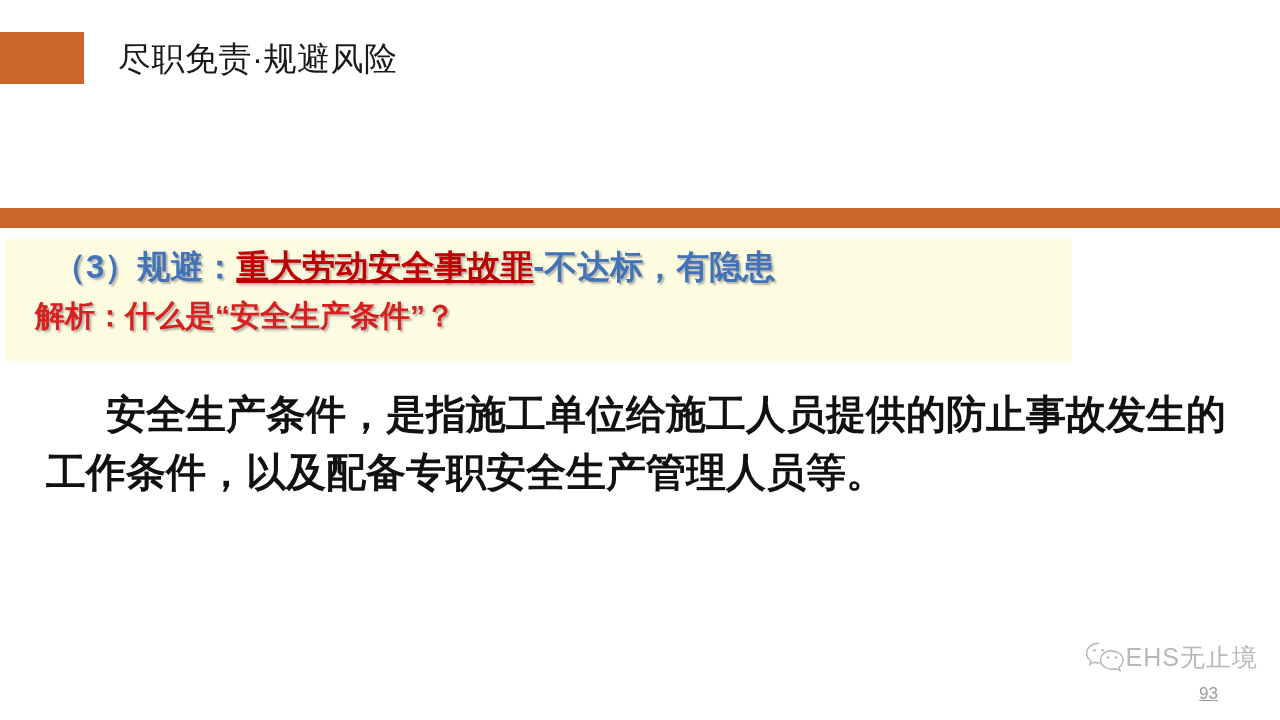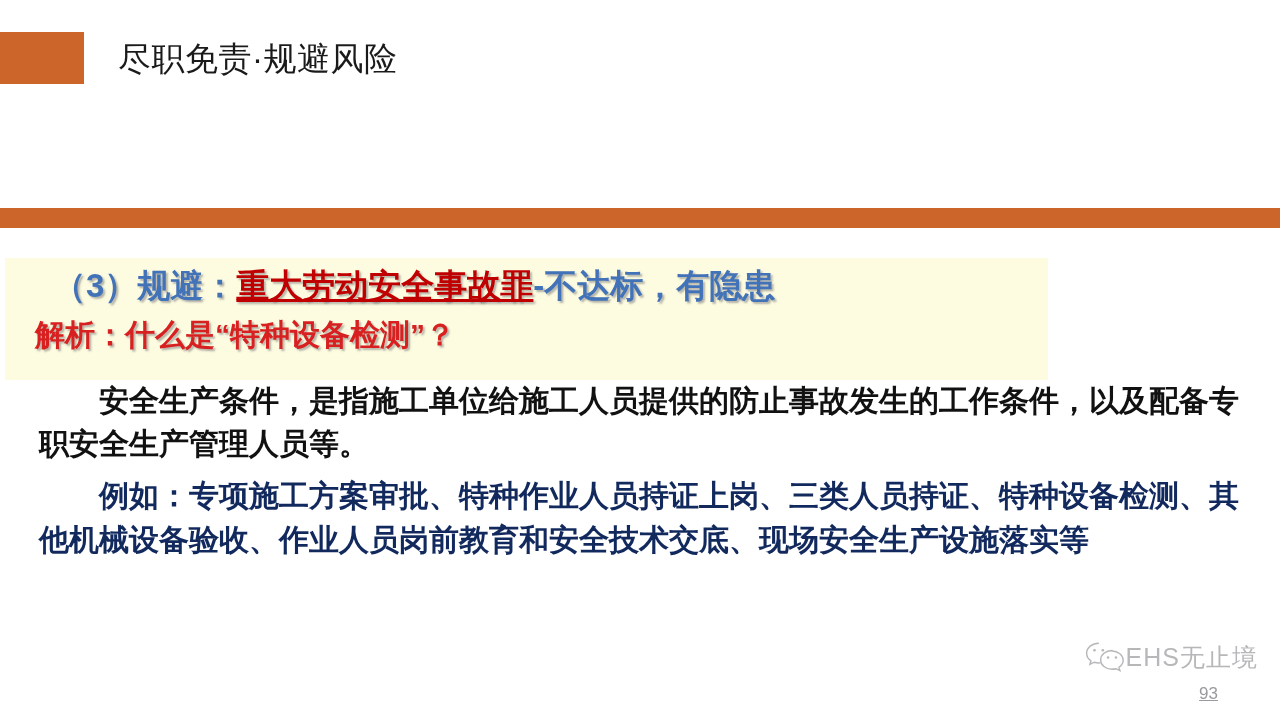--- a/index.html
+++ b/index.html
@@ -72,24 +72,25 @@
     top: 208px;
     width: 1280px;
     height: 20px;
     background: #cc6529;
   }
 
   
   .callout {
     position: absolute;
     left: 5px;
-    top: 258px;
+    top: 239px;
     width: 1043px;
     height: 122px;
     background: #fdfce1;
+    padding-left: 24px;
   }
   .callout-line1 {
     position: absolute;
     left: 48px;
     top: 8px;
     font-size: 33px;
     font-weight: bold;
     line-height: 1.2;
     white-space: nowrap;
     text-shadow: 2px 2px 2px rgba(120,120,120,0.55);
@@ -114,26 +115,26 @@
   .c-red { color: #d82020; }
 
   
   .body-wrap {
     position: absolute;
     left: 30px;
     top: 370px;
     width: 1220px;
   }
   .para {
-    font-size: 30px;
+    font-size: 40px;
     font-weight: bold;
     line-height: 1.44;
     text-indent: 60px;
     letter-spacing: 0px;
-    margin: 9px;
+    margin: 16px;
   }
   .para-black {
     color: #111111;
   }
   .para-navy {
     color: #12295e;
     margin-top: 6px;
   }
 
   
@@ -177,26 +178,25 @@
     <div class="header-title">尽职免责·规避风险</div>
   </div>
 
 
   <div class="orange-bar"></div>
 
   <div class="callout">
     <div class="callout-line1">
       <span class="c-blue">（3）规避：</span><span class="c-red-ul">重大劳动安全事故罪</span><span class="c-blue">-不达标，有隐患</span>
     </div>
-    <div class="callout-line2 c-red">解析：什么是“特种设备检测”？</div>
+    <div class="callout-line2 c-red">解析：什么是“安全生产条件”？</div>
   </div>
 
   <div class="body-wrap">
     <p class="para para-black">安全生产条件，是指施工单位给施工人员提供的防止事故发生的工作条件，以及配备专职安全生产管理人员等。</p>
-    <p class="para para-navy">例如：专项施工方案审批、特种作业人员持证上岗、三类人员持证、特种设备检测、其他机械设备验收、作业人员岗前教育和安全技术交底、现场安全生产设施落实等</p>
   </div>
 
   <div class="watermark">
     <span class="wechat-icon">
       <svg viewBox="0 0 48 38" width="42" height="34" xmlns="http://www.w3.org/2000/svg">
         <g fill="none" stroke="#8c8c90" stroke-width="1.6">
           <path d="M17 3.2C9.2 3.2 3 8.3 3 14.6c0 3.5 1.9 6.6 5 8.7l-1.3 4.2 4.9-2.5c1.7.5 3.5.8 5.4.8 .6 0 1.2 0 1.8-.1"></path>
           <path d="M32 11.6c-7.2 0-13 4.8-13 10.7 0 5.9 5.8 10.7 13 10.7 1.6 0 3.1-.2 4.5-.6l4.6 2.3-1.2-3.8c3-2 4.9-4.9 4.9-8.1 0-5.9-5.8-10.7-12.8-10.7Z"></path>
         </g>
         <g fill="#8c8c90">

